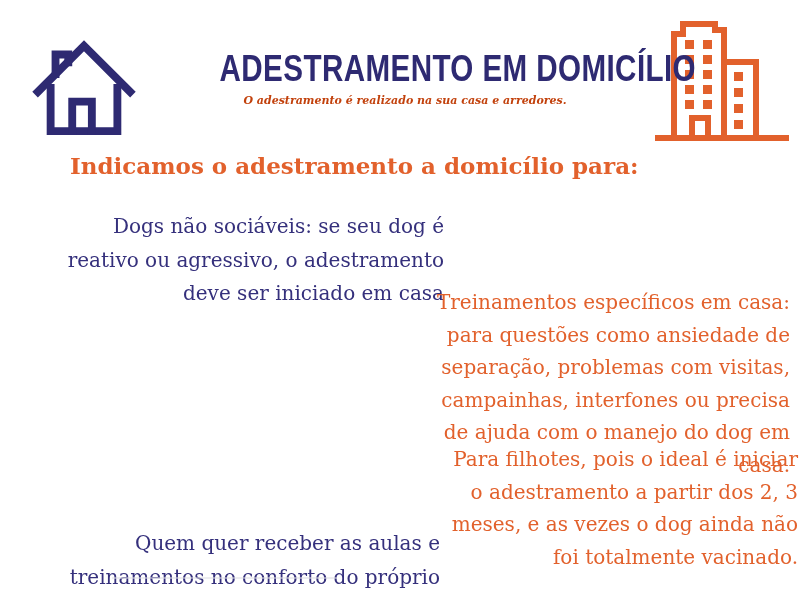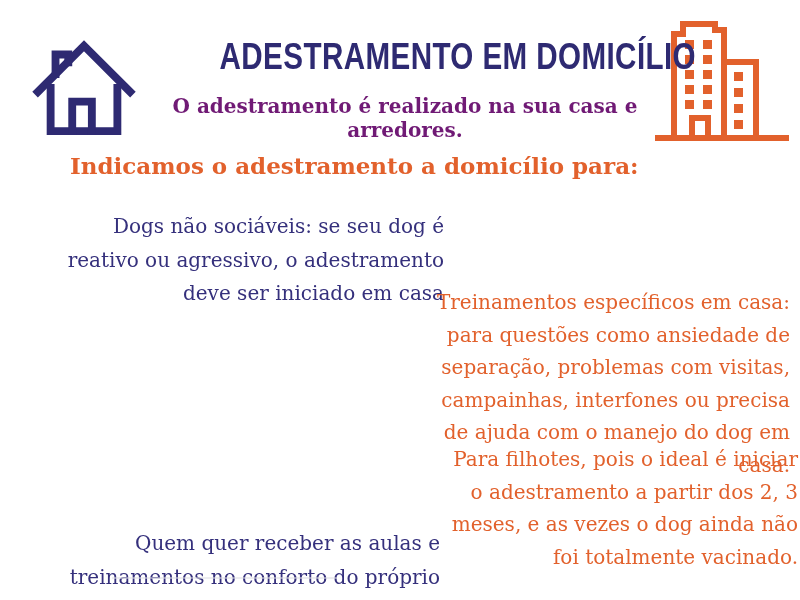--- a/index.html
+++ b/index.html
@@ -5,41 +5,42 @@
   html,body{margin:0;padding:0;}
   .canvas{
     position:relative;
     width:800px;height:600px;
     background:#ffffff;
     overflow:hidden;
     font-family:"DejaVu Serif","Liberation Serif",serif;
   }
   .icon{position:absolute;}
   .title-wrap{
-    position:absolute;left:160px;top:38px;width:490px;
+    position:absolute;left:160px;top:50px;width:490px;
     text-align:left;
   }
   .title{
     display:inline-block;
     transform:scaleX(0.80);
     transform-origin:center;
     font-family:"Liberation Sans","DejaVu Sans",sans-serif;
     font-weight:800;
     font-size:37px;
     letter-spacing:0.5px;
     color:#2e2a72;
     white-space:nowrap;
     line-height:1;
   }
   .subtitle{
     position:absolute;left:160px;top:94px;width:490px;
     text-align:center;
     font-weight:bold;
-    font-size:20px;
-    color:#701a75;
+    font-size:11px;
+    color:#c2410c;
+    font-style:italic;
   }
   .intro-heading{
     position:absolute;left:70px;top:152px;
     font-weight:bold;
     font-size:23px;
     color:#e2612c;
   }
   .para{
     position:absolute;
     text-align:right;

